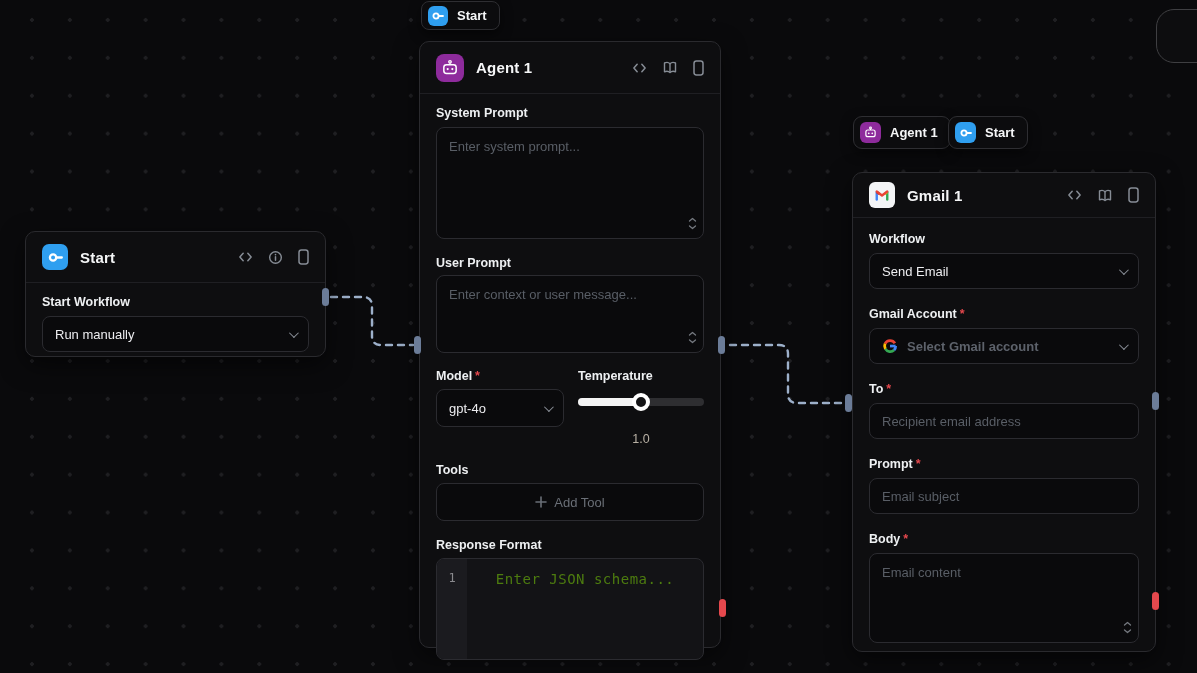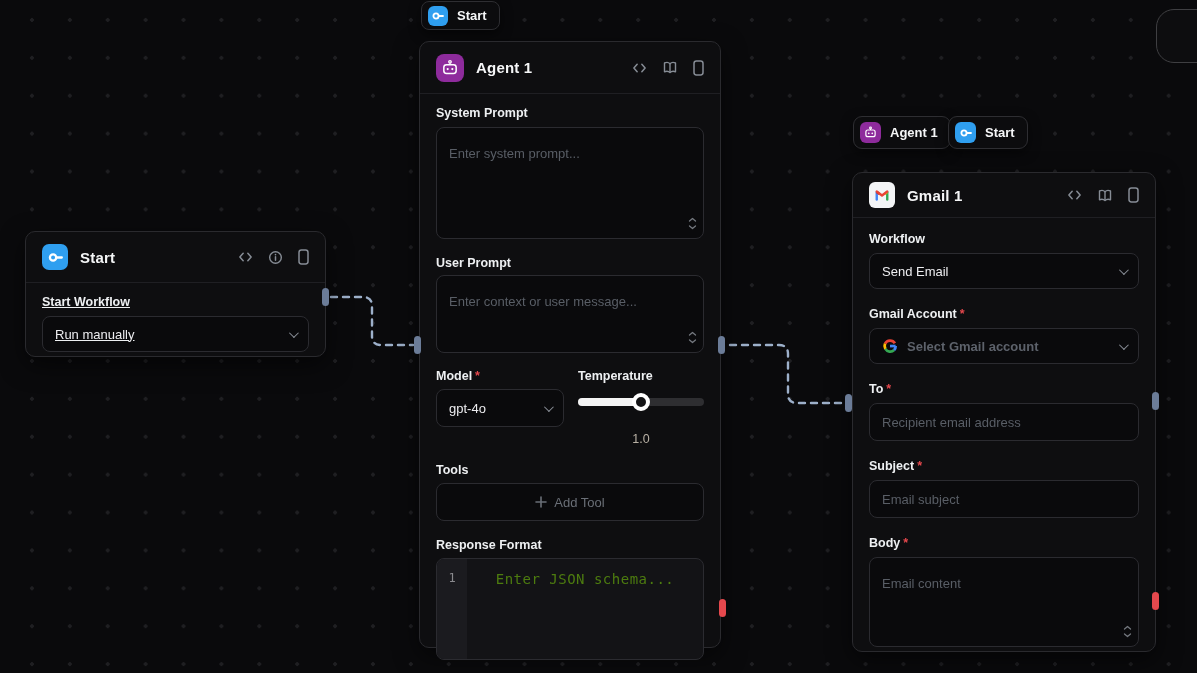--- a/index.html
+++ b/index.html
@@ -46,21 +46,21 @@
   }
   .select-box .sel-text { flex:1 1 auto; }
   .sel-placeholder { color:#5d626b; font-weight:700; }
   .chev {
     width:7px; height:7px;
     border-right:1.6px solid #8a8f98;
     border-bottom:1.6px solid #8a8f98;
     transform:rotate(45deg) translateY(-2px);
     flex:0 0 auto;
   }
-  textarea.t-area, input.t-input { padding:18px 12px; resize:none; outline:none; display:block; }
+  textarea.t-area, input.t-input { padding:11px 12px; resize:none; outline:none; display:block; }
   textarea.t-area::placeholder, input.t-input::placeholder { color:#595e66; opacity:1; }
   .resize-ind { position:absolute; right:7px; bottom:5px; color:#74787f; pointer-events:none; }
   .pill {
     position:absolute;
     display:flex; align-items:center; gap:9px;
     background:#0c0c0e;
     border:1px solid #2e2e32;
     border-radius:9px;
     padding:0 12px 0 6px;
     box-shadow:0 4px 12px rgba(0,0,0,.5);
@@ -131,21 +131,21 @@
       <svg width="15" height="15" viewBox="0 0 16 16">
           <circle cx="8" cy="8" r="6.2" stroke="#868c95" stroke-width="1.5" fill="none"></circle>
           <line x1="8" y1="7.2" x2="8" y2="11" stroke="#868c95" stroke-width="1.6" stroke-linecap="round"></line>
           <circle cx="8" cy="4.9" r="0.9" fill="#868c95"></circle>
         </svg>
       <svg width="11" height="16" viewBox="0 0 11 16">
           <rect x="1" y="1" width="9" height="14" rx="2.4" stroke="#868c95" stroke-width="1.5" fill="none"></rect>
         </svg>
     </span>
   </div>
-  <div style="padding:12px 16px 0;text-decoration:underline;">
+  <div style="padding:12px 16px 0;">
     <div class="field-label">Start Workflow</div>
     <div class="select-box" style="height:36px;margin-top:7px;">
       <span class="sel-text">Run manually</span>
       <span class="chev"></span>
     </div>
   </div>
 </div>
 
 <div class="node" style="left:419px;top:41px;width:302px;height:607px;">
   <div class="node-header" style="height:52px;">
@@ -267,21 +267,21 @@
           <path d="M12.1 12.1 A5.6 5.6 0 0 0 13.6 8" stroke="#4285f4" stroke-width="2.8" fill="none"></path>
           <rect x="8" y="6.7" width="5.6" height="2.7" fill="#4285f4"></rect>
         </svg>
       <span class="sel-text sel-placeholder">Select Gmail account</span>
       <span class="chev"></span>
     </div>
 
     <div class="field-label" style="margin-top:18px;"><span>To</span><span class="req">*</span></div>
     <input class="t-input" style="height: 36px; margin-top: 7px;" placeholder="Recipient email address">
 
-    <div class="field-label" style="margin-top:18px;"><span>Subject</span><span class="req">*</span></div>
+    <div class="field-label" style="margin-top:18px;"><span>Prompt</span><span class="req">*</span></div>
     <input class="t-input" style="height: 36px; margin-top: 7px;" placeholder="Email subject">
 
     <div class="field-label" style="margin-top:18px;"><span>Body</span><span class="req">*</span></div>
     <div style="position:relative;margin-top:7px;">
       <textarea class="t-area" style="height: 90px;" placeholder="Email content"></textarea>
       <span class="resize-ind"><svg width="9" height="13" viewBox="0 0 9 13">
             <polyline points="1.5,4 4.5,1.5 7.5,4" stroke="#74787f" stroke-width="1.3" fill="none" stroke-linecap="round" stroke-linejoin="round"></polyline>
             <polyline points="1.5,9 4.5,11.5 7.5,9" stroke="#74787f" stroke-width="1.3" fill="none" stroke-linecap="round" stroke-linejoin="round"></polyline>
           </svg></span>
     </div>

